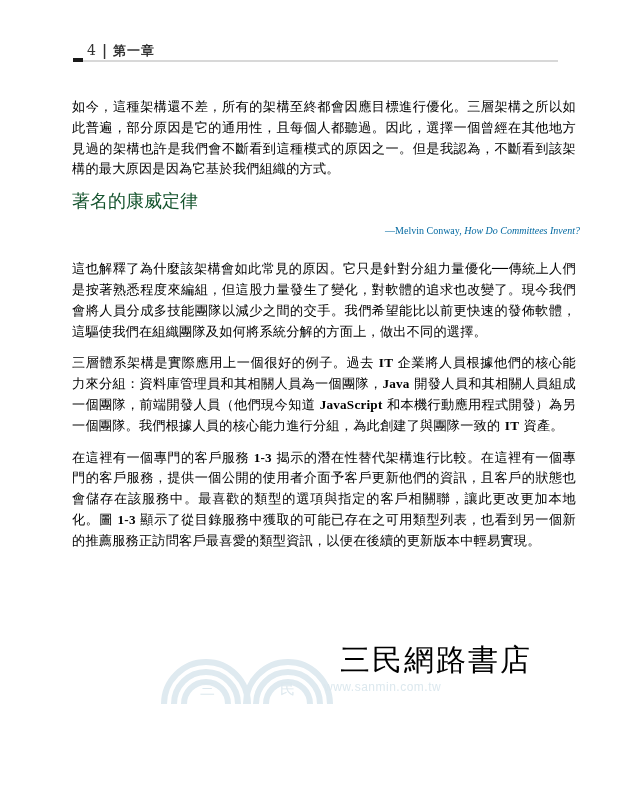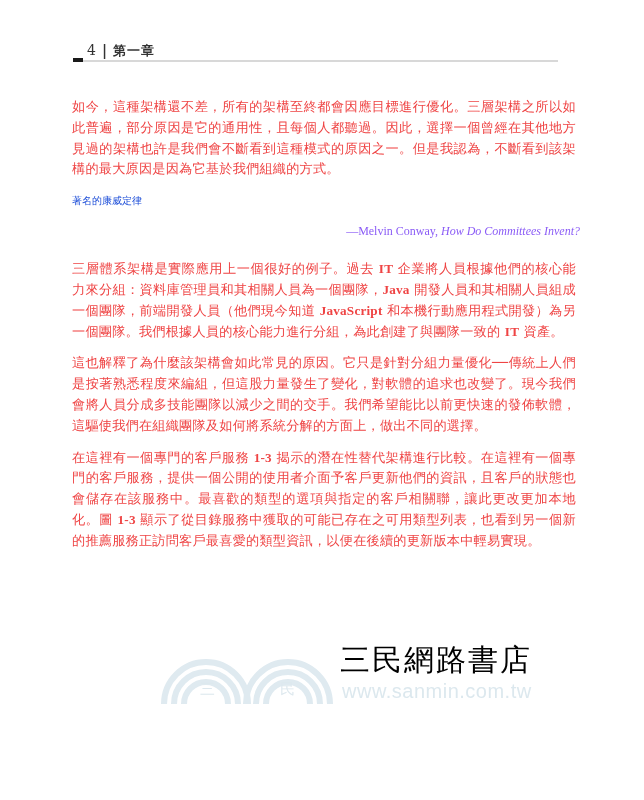--- a/index.html
+++ b/index.html
@@ -63,46 +63,46 @@
       position: absolute;
       left: 72px;
       top: 97px;
       width: 516px;
     }
     p.body {
       margin: 0 12px 11px 0;
       font-size: 13.2px;
       line-height: 20.8px;
       text-align: justify;
-      color: #ef4444;
+      color: #000000;
       letter-spacing: 0.2px;
     }
     .section-label {
       margin: 0 0 10px 0;
-      font-size: 10px;
+      font-size: 18px;
       line-height: 20px;
-      color: #1d4ed8;
+      color: #14532d;
     }
     .quote {
       margin: 0 0 4px 0;
       padding-left: 22px;
       font-family: "DejaVu Serif", "Liberation Serif", serif;
       font-size: 13px;
       line-height: 22px;
       color: #222;
       letter-spacing: 1.2px;
     }
     .attribution {
       margin: 0 0 18px 0;
       text-align: right;
       padding-right: 8px;
       font-family: "Liberation Serif", "DejaVu Serif", serif;
-      font-size: 12px;
+      font-size: 10px;
       line-height: 20px;
-      color: #8b5cf6;
+      color: #0369a1;
     }
     .attribution i {
       font-style: italic;
     }
     b.inline-bold {
       font-family: "Liberation Serif", "DejaVu Serif", serif;
       font-weight: bold;
     }
 
     .watermark {
@@ -125,24 +125,24 @@
       left: 180px;
       top: 0px;
       font-family: "DejaVu Serif", "Liberation Serif", serif;
       font-size: 30px;
       color: #000000;
       letter-spacing: 2px;
       white-space: nowrap;
     }
     .wm-url {
       position: absolute;
-      left: 182px;
+      left: 164px;
       top: 40px;
       font-family: "Liberation Sans", "DejaVu Sans", sans-serif;
-      font-size: 20px;
+      font-size: 12px;
       color: #dce8ee;
       letter-spacing: 0.5px;
       white-space: nowrap;
       text-align: center;
     }
     .wm-char {
       position: absolute;
       font-family: "DejaVu Serif", serif;
       font-size: 15px;
       color: #dde8ee;
@@ -159,23 +159,23 @@
   </div>
 </div>
 
 <div class="content">
   <p class="body">如今，這種架構還不差，所有的架構至終都會因應目標進行優化。三層架構之所以如此普遍，部分原因是它的通用性，且每個人都聽過。因此，選擇一個曾經在其他地方見過的架構也許是我們會不斷看到這種模式的原因之一。但是我認為，不斷看到該架構的最大原因是因為它基於我們組織的方式。</p>
 
   <div class="section-label">著名的康威定律</div>
 
   <div class="attribution"><span>—Melvin Conway, </span><i>How Do Committees Invent?</i></div>
 
+  <p class="body">這也解釋了為什麼該架構會如此常見的原因。它只是針對分組力量優化──傳統上人們是按著熟悉程度來編組，但這股力量發生了變化，對軟體的追求也改變了。現今我們會將人員分成多技能團隊以減少之間的交手。我們希望能比以前更快速的發佈軟體，這驅使我們在組織團隊及如何將系統分解的方面上，做出不同的選擇。</p>
+
   <p class="body"><span>三層體系架構是實際應用上一個很好的例子。過去 </span><b class="inline-bold">IT</b><span> 企業將人員根據他們的核心能力來分組：資料庫管理員和其相關人員為一個團隊，</span><b class="inline-bold">Java</b><span> 開發人員和其相關人員組成一個團隊，前端開發人員（他們現今知道 </span><b class="inline-bold">JavaScript</b><span> 和本機行動應用程式開發）為另一個團隊。我們根據人員的核心能力進行分組，為此創建了與團隊一致的 </span><b class="inline-bold">IT</b><span> 資產。</span></p>
-
-  <p class="body">這也解釋了為什麼該架構會如此常見的原因。它只是針對分組力量優化──傳統上人們是按著熟悉程度來編組，但這股力量發生了變化，對軟體的追求也改變了。現今我們會將人員分成多技能團隊以減少之間的交手。我們希望能比以前更快速的發佈軟體，這驅使我們在組織團隊及如何將系統分解的方面上，做出不同的選擇。</p>
 
 
   <p class="body"><span>在這裡有一個專門的客戶服務 </span><b class="inline-bold">1-3</b><span> 揭示的潛在性替代架構進行比較。在這裡有一個專門的客戶服務，提供一個公開的使用者介面予客戶更新他們的資訊，且客戶的狀態也會儲存在該服務中。最喜歡的類型的選項與指定的客戶相關聯，讓此更改更加本地化。圖 </span><b class="inline-bold">1-3</b><span> 顯示了從目錄服務中獲取的可能已存在之可用類型列表，也看到另一個新的推薦服務正訪問客戶最喜愛的類型資訊，以便在後續的更新版本中輕易實現。</span></p>
 </div>
 
 <div class="watermark">
   <svg class="wm-arches" viewBox="0 0 175 65" width="175" height="65">
     <g fill="none" stroke="#dfeaf0" stroke-width="6">
       <path d="M4 64 A42 42 0 0 1 88 64"></path>
       <path d="M14 64 A32 32 0 0 1 78 64"></path>

